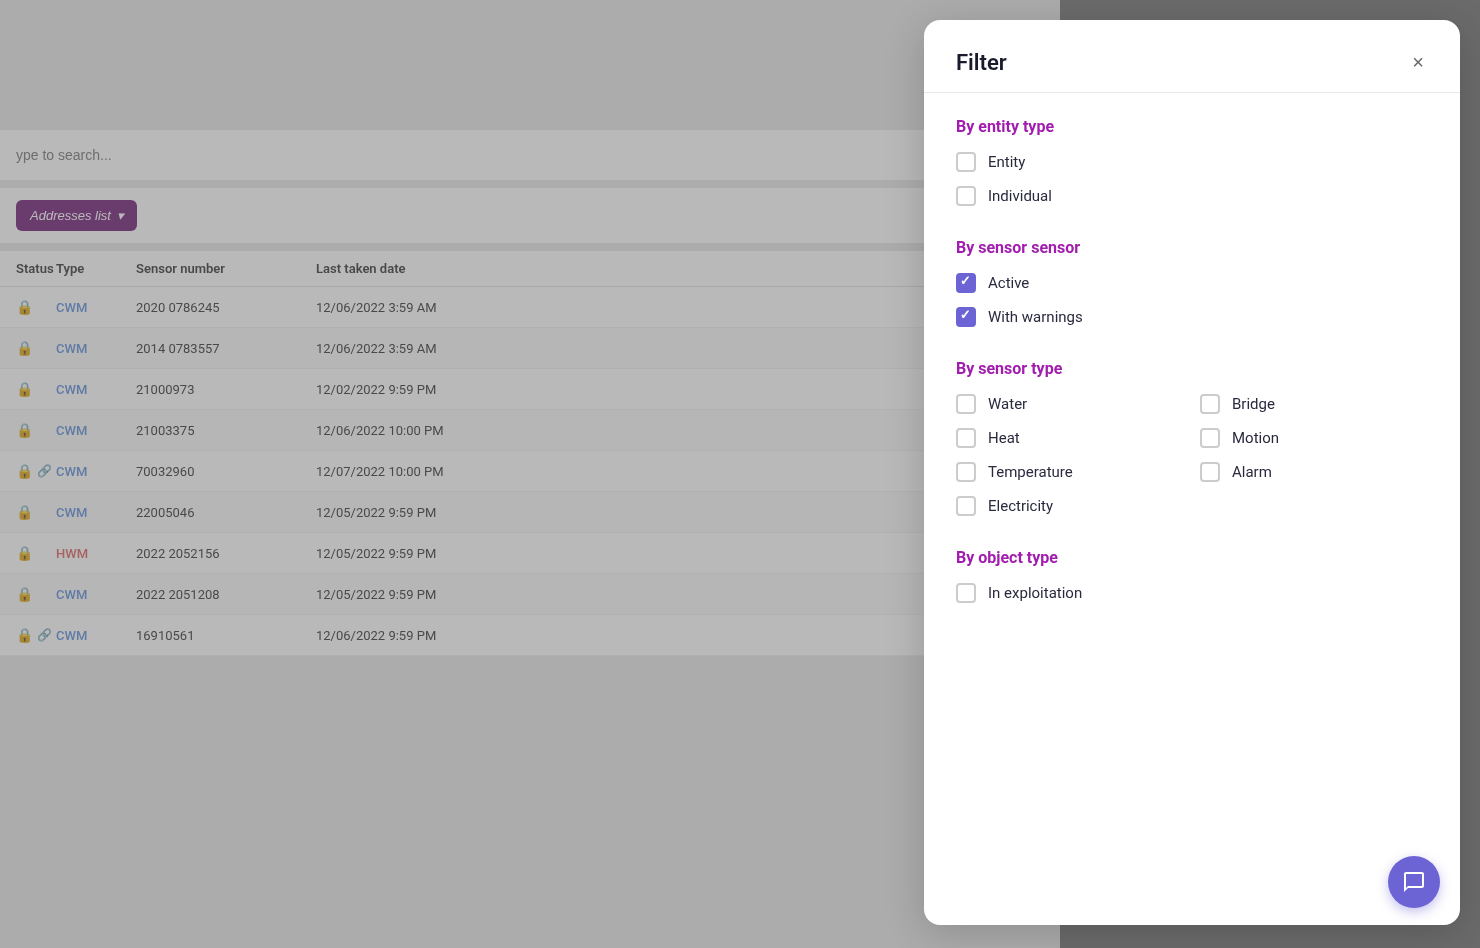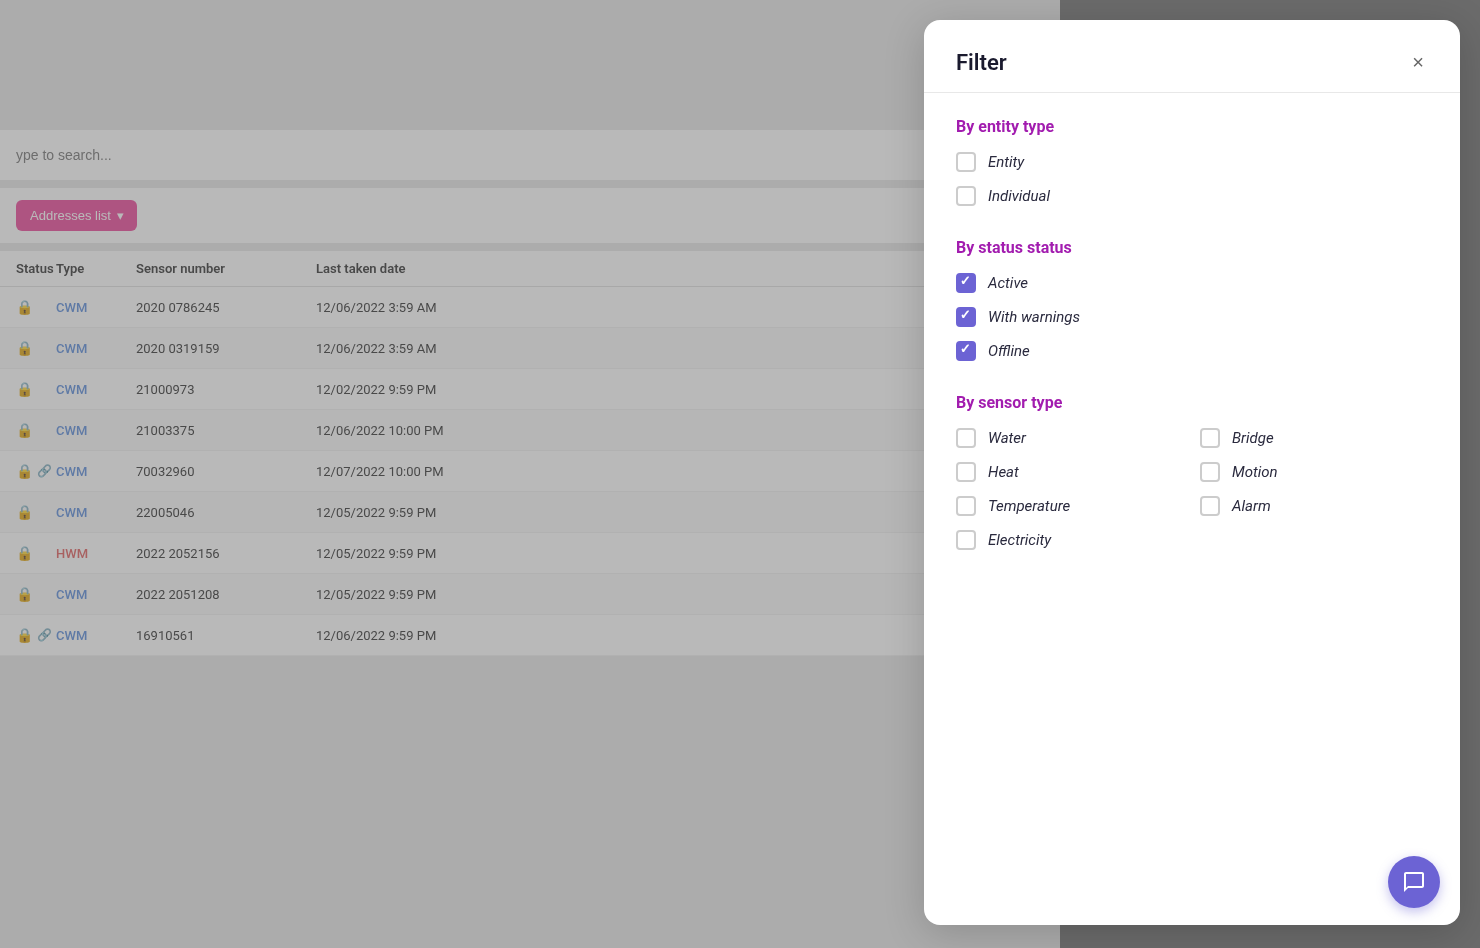--- a/index.html
+++ b/index.html
@@ -57,30 +57,31 @@
     .filter-row {
       background: white;
       padding: 12px 16px;
       display: flex;
       align-items: center;
       gap: 8px;
       margin-top: 8px;
     }
 
     .addresses-btn {
-      background: #ec4899;
+      background: #701a75;
       color: white;
       border: none;
       border-radius: 6px;
       padding: 8px 14px;
       font-size: 13px;
       display: flex;
       align-items: center;
       gap: 6px;
       cursor: pointer;
+      font-style: italic;
     }
 
     .table-header {
       display: grid;
       grid-template-columns: 40px 80px 180px 260px 1fr;
       padding: 10px 16px;
       background: white;
       border-bottom: 1px solid #e0e0e0;
       font-weight: 600;
       font-size: 13px;
@@ -174,21 +175,20 @@
       align-items: center;
       gap: 12px;
       margin-bottom: 14px;
       cursor: pointer;
     }
 
     .checkbox-item label {
       font-size: 15px;
       color: #2a2a3e;
       cursor: pointer;
-      font-style: italic;
     }
 
     .checkbox-grid {
       display: grid;
       grid-template-columns: 1fr 1fr;
       gap: 14px 16px;
     }
 
     .checkbox-grid .checkbox-item {
       margin-bottom: 0;
@@ -271,21 +271,21 @@
         <div class="table-row">
       <span class="lock-icon">🔒</span>
       <span class="type-cwm">CWM</span>
       <span>2020 0786245</span>
       <span>12/06/2022 3:59 AM</span>
       <span></span>
     </div>
         <div class="table-row">
       <span class="lock-icon">🔒</span>
       <span class="type-cwm">CWM</span>
-      <span>2020 0319159</span>
+      <span>2014 0783557</span>
       <span>12/06/2022 3:59 AM</span>
       <span></span>
     </div>
         <div class="table-row">
       <span class="lock-icon">🔒</span>
       <span class="type-cwm">CWM</span>
       <span>21000973</span>
       <span>12/02/2022 9:59 PM</span>
       <span></span>
     </div>
@@ -349,33 +349,29 @@
         <input type="checkbox" class="custom-checkbox" id="cb-entity" style="">
         <label for="cb-entity">Entity</label>
       </div>
       <div class="checkbox-item">
         <input type="checkbox" class="custom-checkbox" id="cb-individual" style="">
         <label for="cb-individual">Individual</label>
       </div>
     </div>
 
     <div class="filter-section">
-      <div class="section-title">By status status</div>
+      <div class="section-title">By sensor sensor</div>
       <div class="checkbox-item">
         <input type="checkbox" class="custom-checkbox" id="cb-active" checked="" style="">
         <label for="cb-active">Active</label>
       </div>
       <div class="checkbox-item">
         <input type="checkbox" class="custom-checkbox" id="cb-warnings" checked="" style="">
         <label for="cb-warnings">With warnings</label>
       </div>
-      <div class="checkbox-item">
-        <input type="checkbox" class="custom-checkbox" id="cb-offline" checked="" style="">
-        <label for="cb-offline">Offline</label>
-      </div>
     </div>
 
     <div class="filter-section">
       <div class="section-title">By sensor type</div>
       <div class="checkbox-grid">
         <div class="checkbox-item">
           <input type="checkbox" class="custom-checkbox" id="cb-water" style="">
           <label for="cb-water">Water</label>
         </div>
         <div class="checkbox-item">
@@ -398,20 +394,27 @@
           <input type="checkbox" class="custom-checkbox" id="cb-alarm" style="">
           <label for="cb-alarm">Alarm</label>
         </div>
         <div class="checkbox-item">
           <input type="checkbox" class="custom-checkbox" id="cb-electricity" style="">
           <label for="cb-electricity">Electricity</label>
         </div>
       </div>
     </div>
 
+    <div class="filter-section">
+      <div class="section-title">By object type</div>
+      <div class="checkbox-item">
+        <input type="checkbox" class="custom-checkbox" id="cb-exploitation" style="">
+        <label for="cb-exploitation">In exploitation</label>
+      </div>
+    </div>
 
   </div>
 </div>
 
 <div class="chat-button">
   <svg viewBox="0 0 24 24" xmlns="http://www.w3.org/2000/svg">
     <path d="M20 2H4c-1.1 0-2 .9-2 2v18l4-4h14c1.1 0 2-.9 2-2V4c0-1.1-.9-2-2-2zm0 14H6l-2 2V4h16v12z"></path>
   </svg>
 </div>
 

